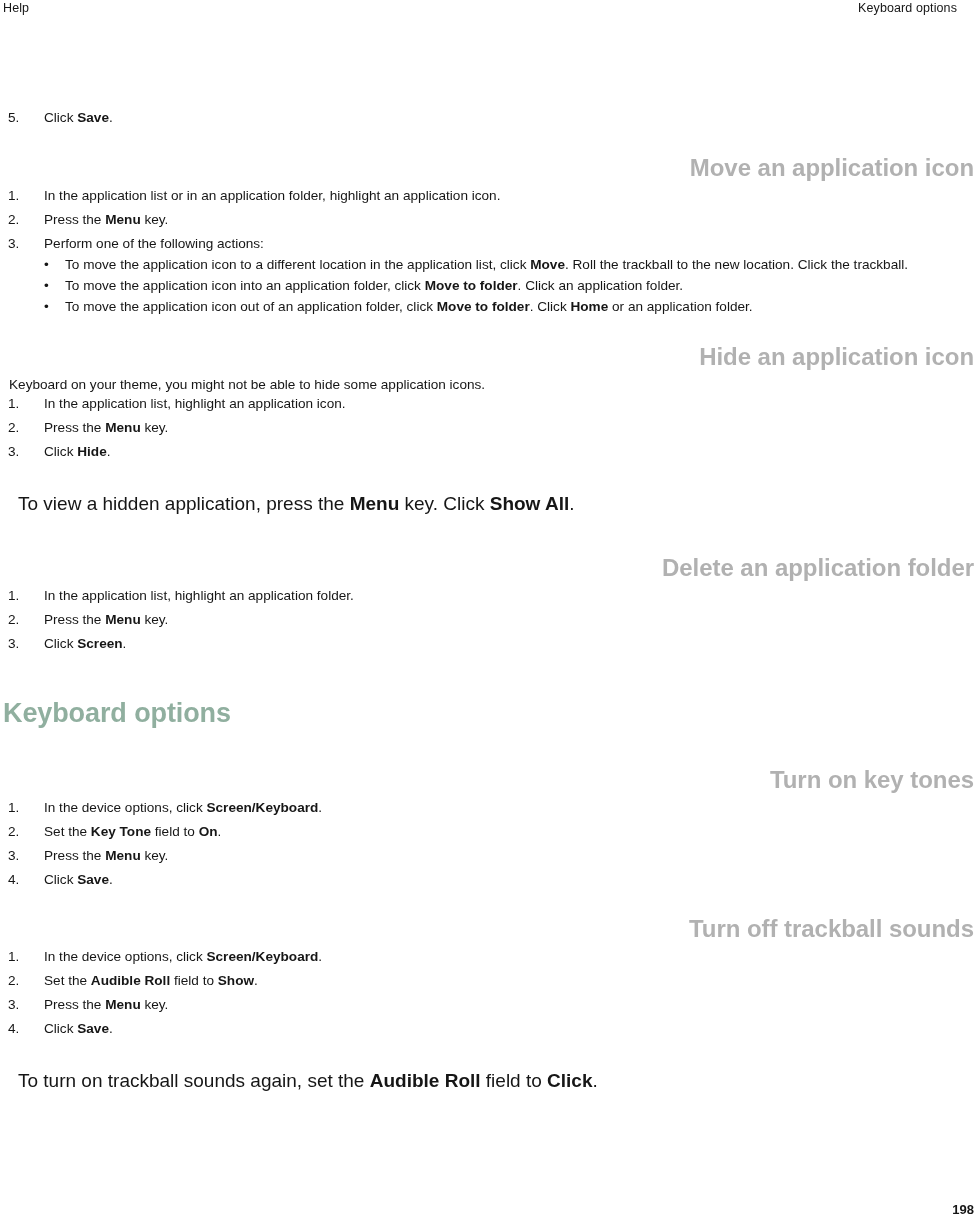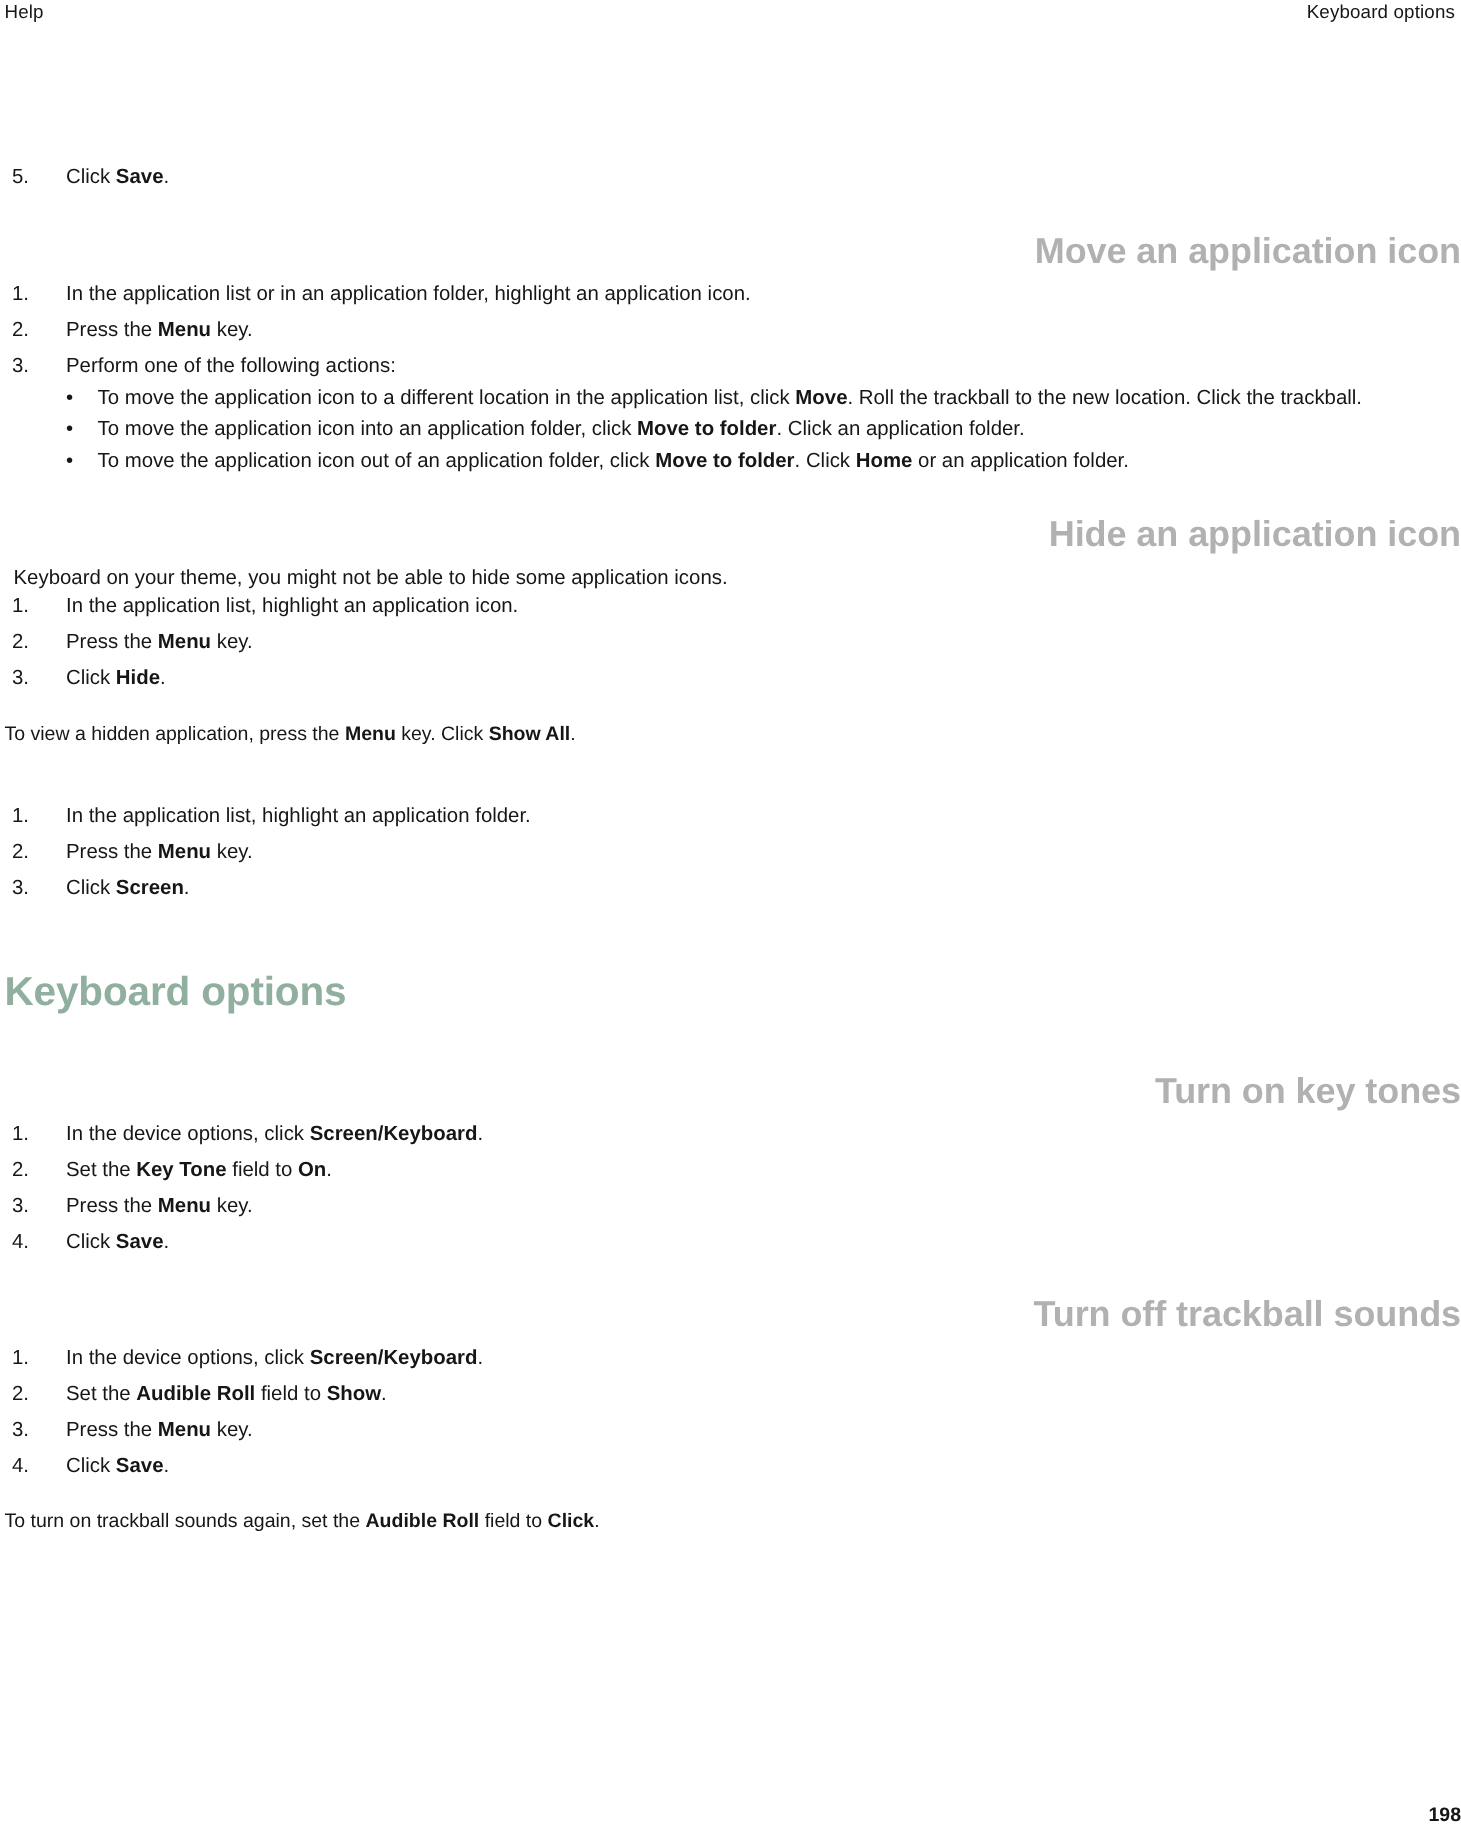--- a/index.html
+++ b/index.html
@@ -19,21 +19,21 @@
     overflow: hidden;
     background: #ffffff;
     box-sizing: border-box;
   }
 
   
   .running-head {
     position: absolute;
     top: 0px;
     left: 3px;
-    right: 4px;
+    right: 17px;
     height: 22px;
     display: flex;
     justify-content: space-between;
     align-items: flex-start;
     font-size: 12.5px;
     line-height: 16px;
     color: #161616;
     letter-spacing: 0.1px;
   }
   .running-head .rh-left { text-align: left; }
@@ -70,23 +70,23 @@
 
   
   .sp-chapter-before { height: 43px; }
   .sp-chapter-after  { height: 40px; }
   .sp-section-before { height: 29px; }
   .sp-section-after  { height: 7px; }
   .sp-para-before    { height: 17px; }
 
   
   p.body-text {
-    font-size: 13px;
-    line-height: 19.5px;
-    margin: 0;
+    font-size: 19px;
+    line-height: 19.5px;
+    margin: 15px;
     padding: 0;
     color: #161616;
   }
   p.note-text {
     font-size: 13.6px;
     line-height: 19.5px;
     margin: 0 0 0 6px;
     padding: 0;
     color: #161616;
   }
@@ -222,20 +222,21 @@
         <span class="marker">3.</span><span>Click </span><b>Hide</b><span>.</span>
       </li>
     </ol>
 
     <div class="sp-para-before"></div>
 
     <p class="body-text"><span>To view a hidden application, press the </span><b>Menu</b><span> key. Click </span><b>Show All</b><span>.</span></p>
 
     <div class="sp-section-before"></div>
 
+    <h2 class="section-title">Delete an application folder</h2>
     <div class="sp-section-after"></div>
 
     <ol class="steps">
       <li>
         <span class="marker">1.</span><span>In the application list, highlight an application folder.</span>
       </li>
       <li>
         <span class="marker">2.</span><span>Press the </span><b>Menu</b><span> key.</span>
       </li>
       <li>

